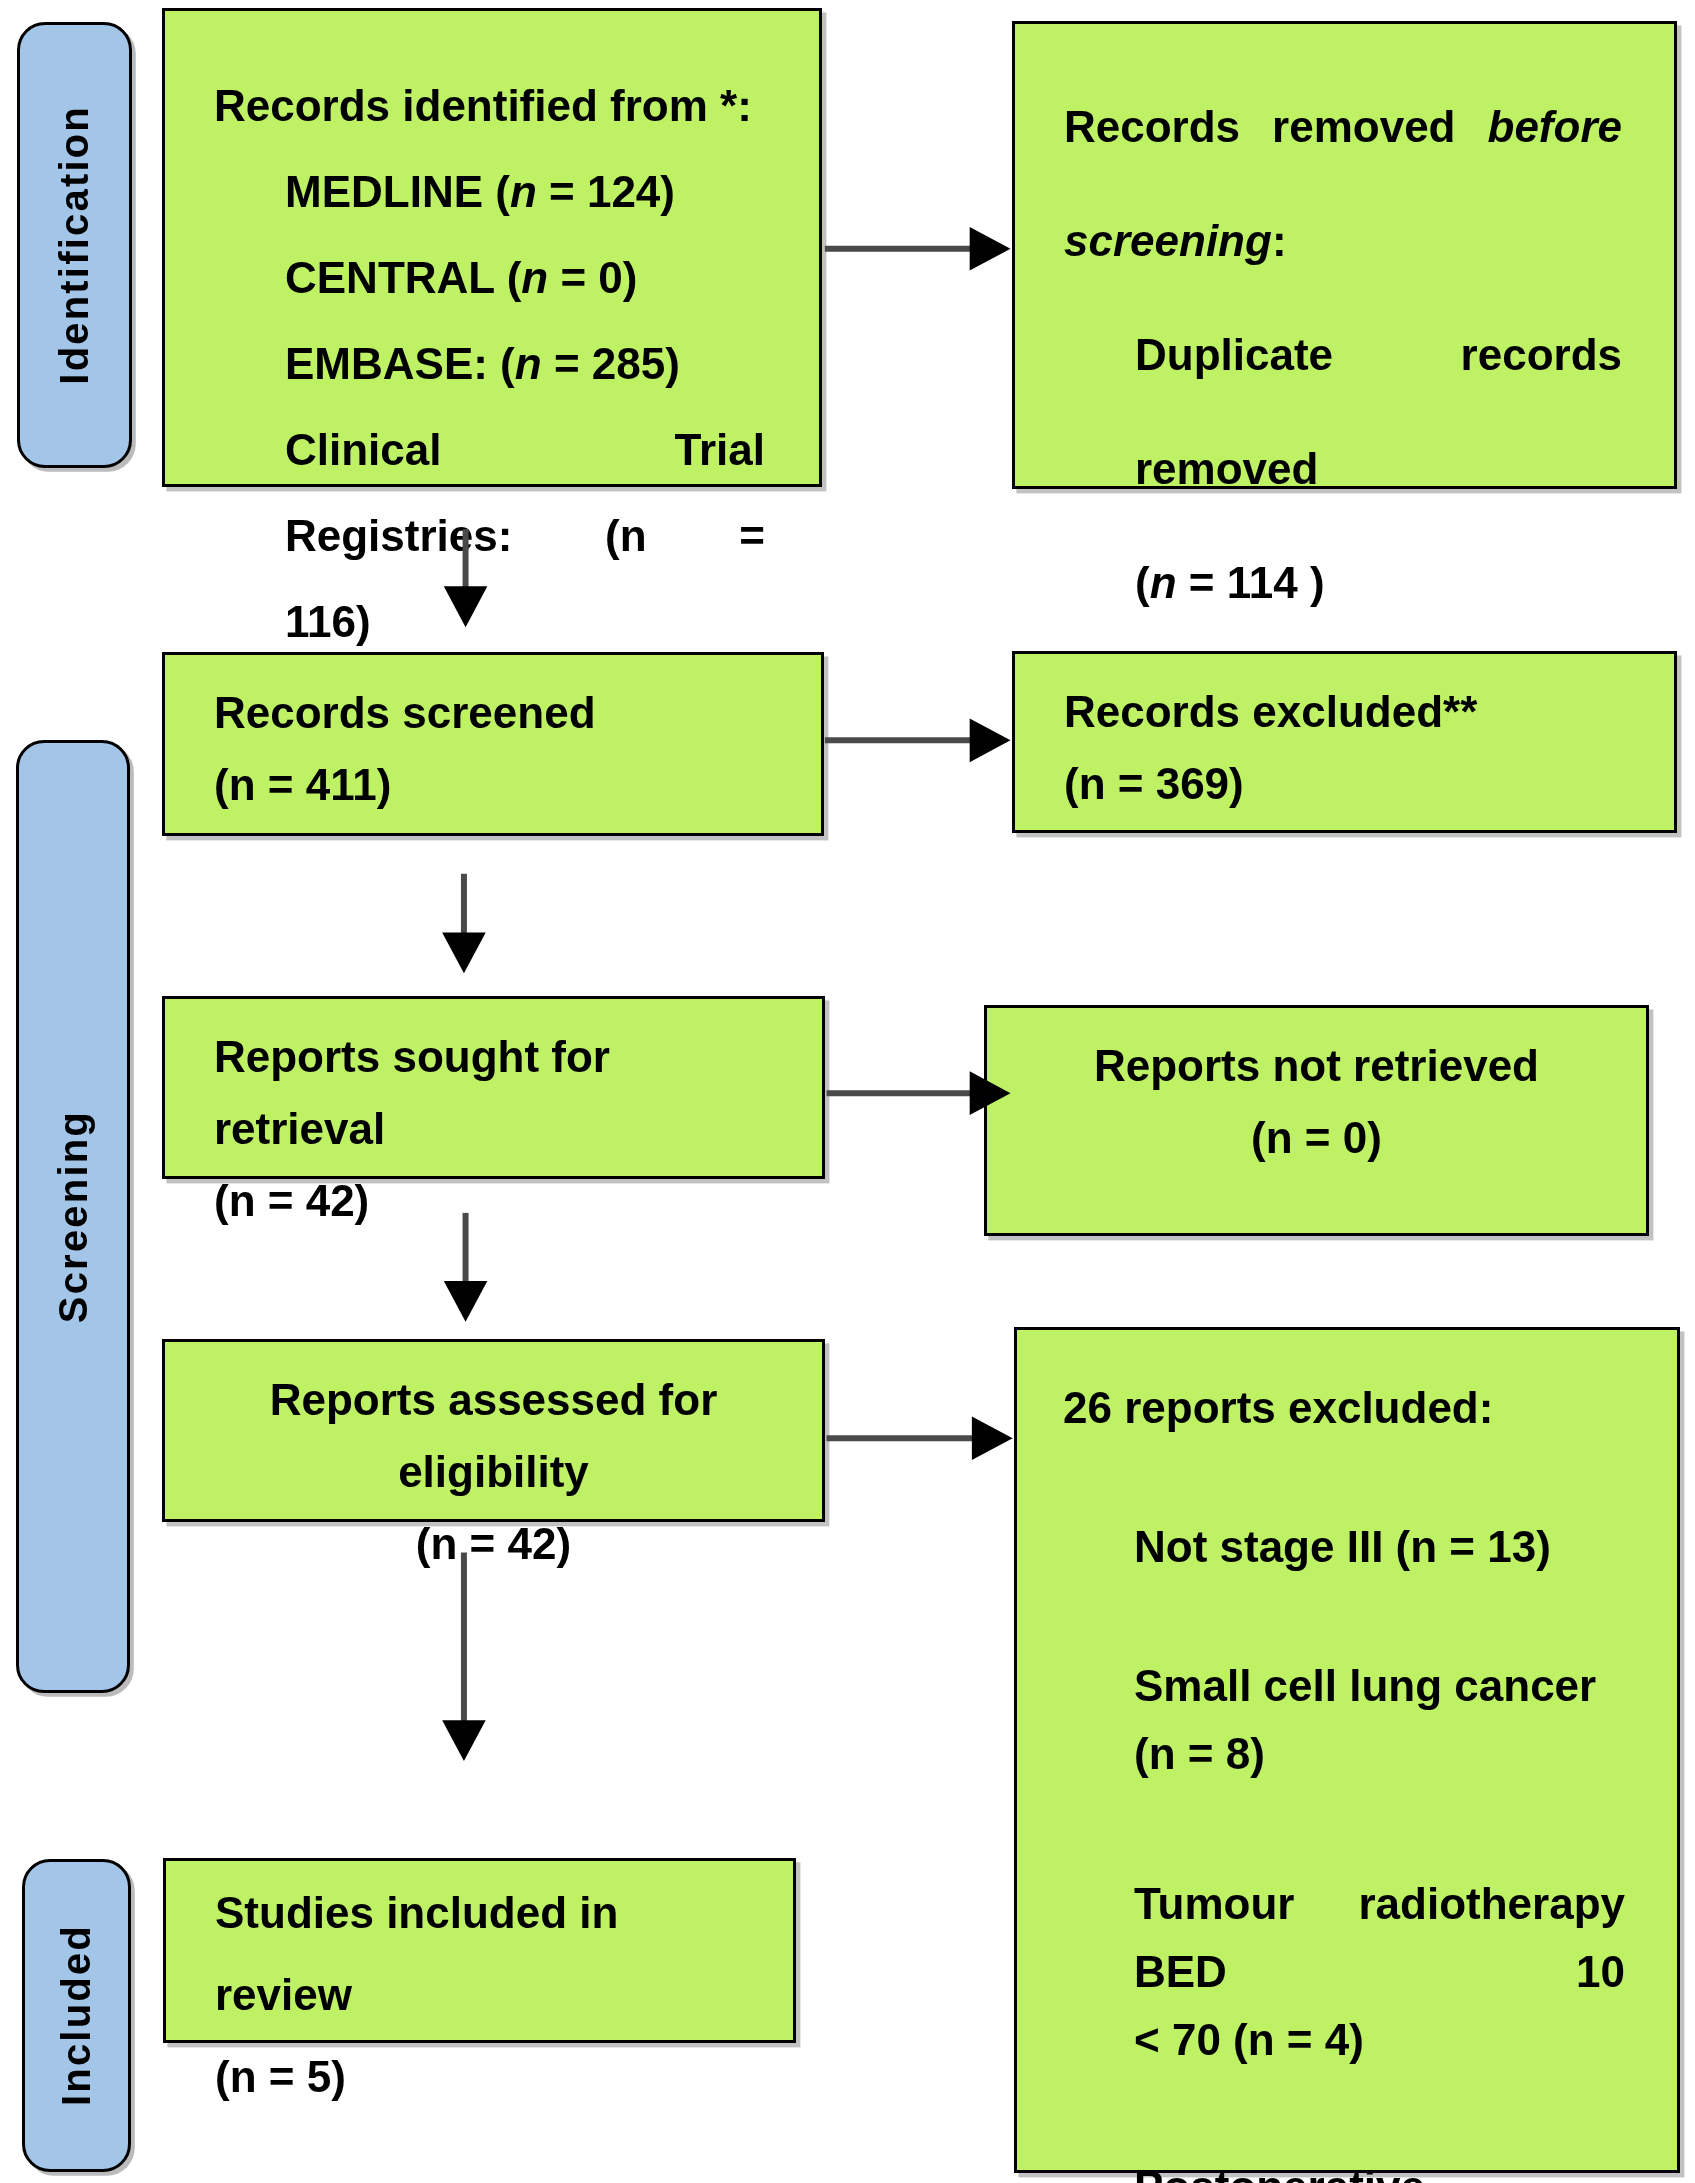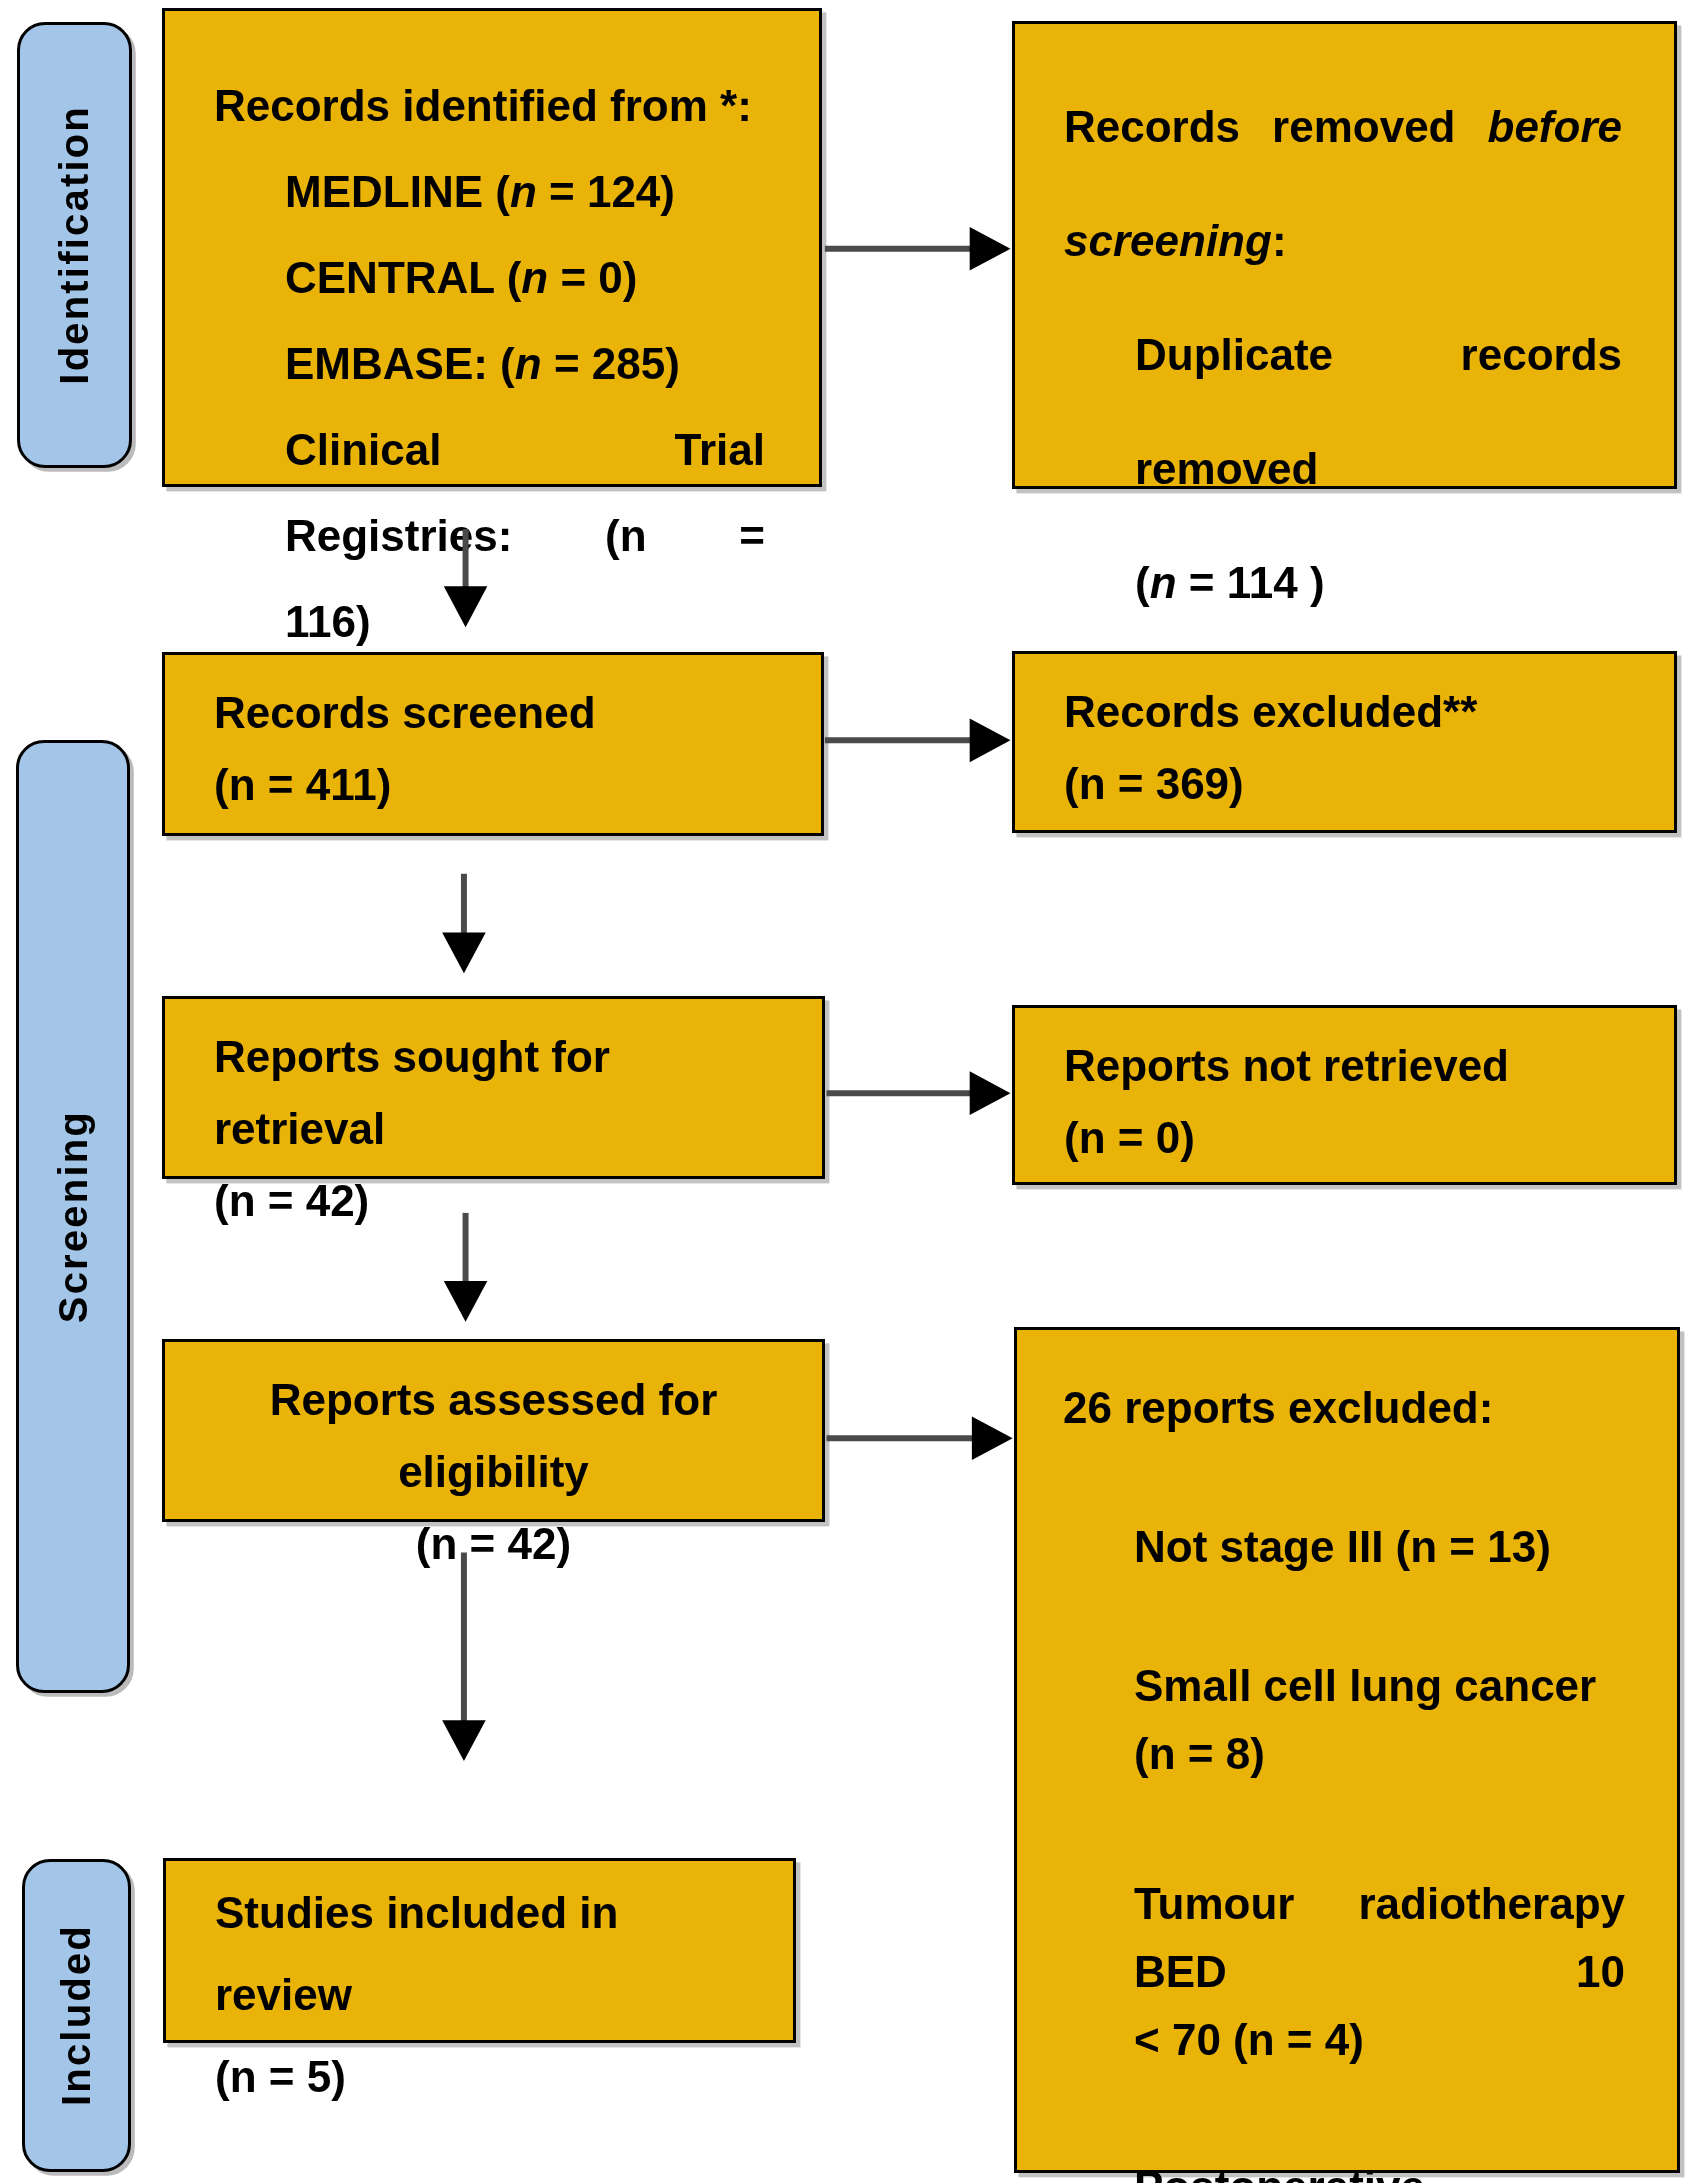--- a/index.html
+++ b/index.html
@@ -15,30 +15,30 @@
   }
   .stage span{
     writing-mode:vertical-rl;transform:rotate(180deg);
     font-weight:700;font-size:40px;letter-spacing:2.2px;white-space:nowrap;
   }
   .s1{left:17.4px;top:22px;width:115px;height:446px;}
   .s2{left:16.3px;top:740px;width:114px;height:953px;}
   .s3{left:22px;top:1859px;width:109px;height:313px;}
   
   .box{
-    position:absolute;background:#eab308;border:3.8px solid #000;box-sizing:border-box;
+    position:absolute;background:#bef264;border:3.8px solid #000;box-sizing:border-box;
     box-shadow:4.4px 4.4px 0 rgba(120,120,120,.45);
     font-size:44px;font-weight:700;
   }
   .b1{left:162px;top:8.2px;width:660px;height:479px;}
   .b2{left:1012px;top:20.7px;width:665px;height:468px;}
   .b3{left:162px;top:652px;width:662px;height:184px;}
   .b4{left:1012px;top:651px;width:665px;height:182px;}
   .b5{left:162px;top:996px;width:663px;height:183px;}
-  .b6{left:1012px;top:1005px;width:665px;height:180px;}
+  .b6{left:984px;top:1005px;width:665px;height:231px;text-align:center;}
   .b7{left:162px;top:1339px;width:663px;height:183px;text-align:center;}
   .b8{left:1014px;top:1327px;width:666px;height:846px;}
   .b9{left:163px;top:1858px;width:633px;height:185px;}
   .inner{padding:22px 49px 0 49px;line-height:72px;}
   .b1 .inner{padding:52px 54px 0 49px;line-height:86px;}
   .b2 .inner{padding:46px 52px 0 49px;line-height:114px;}
   .b8 .inner{padding:44px 52px 0 46px;line-height:68px;}
   .b9 .inner{padding:11px 73px 0 49px;line-height:82px;}
   .ind{margin-left:71px;}
   .j{text-align:justify;text-align-last:justify;}

